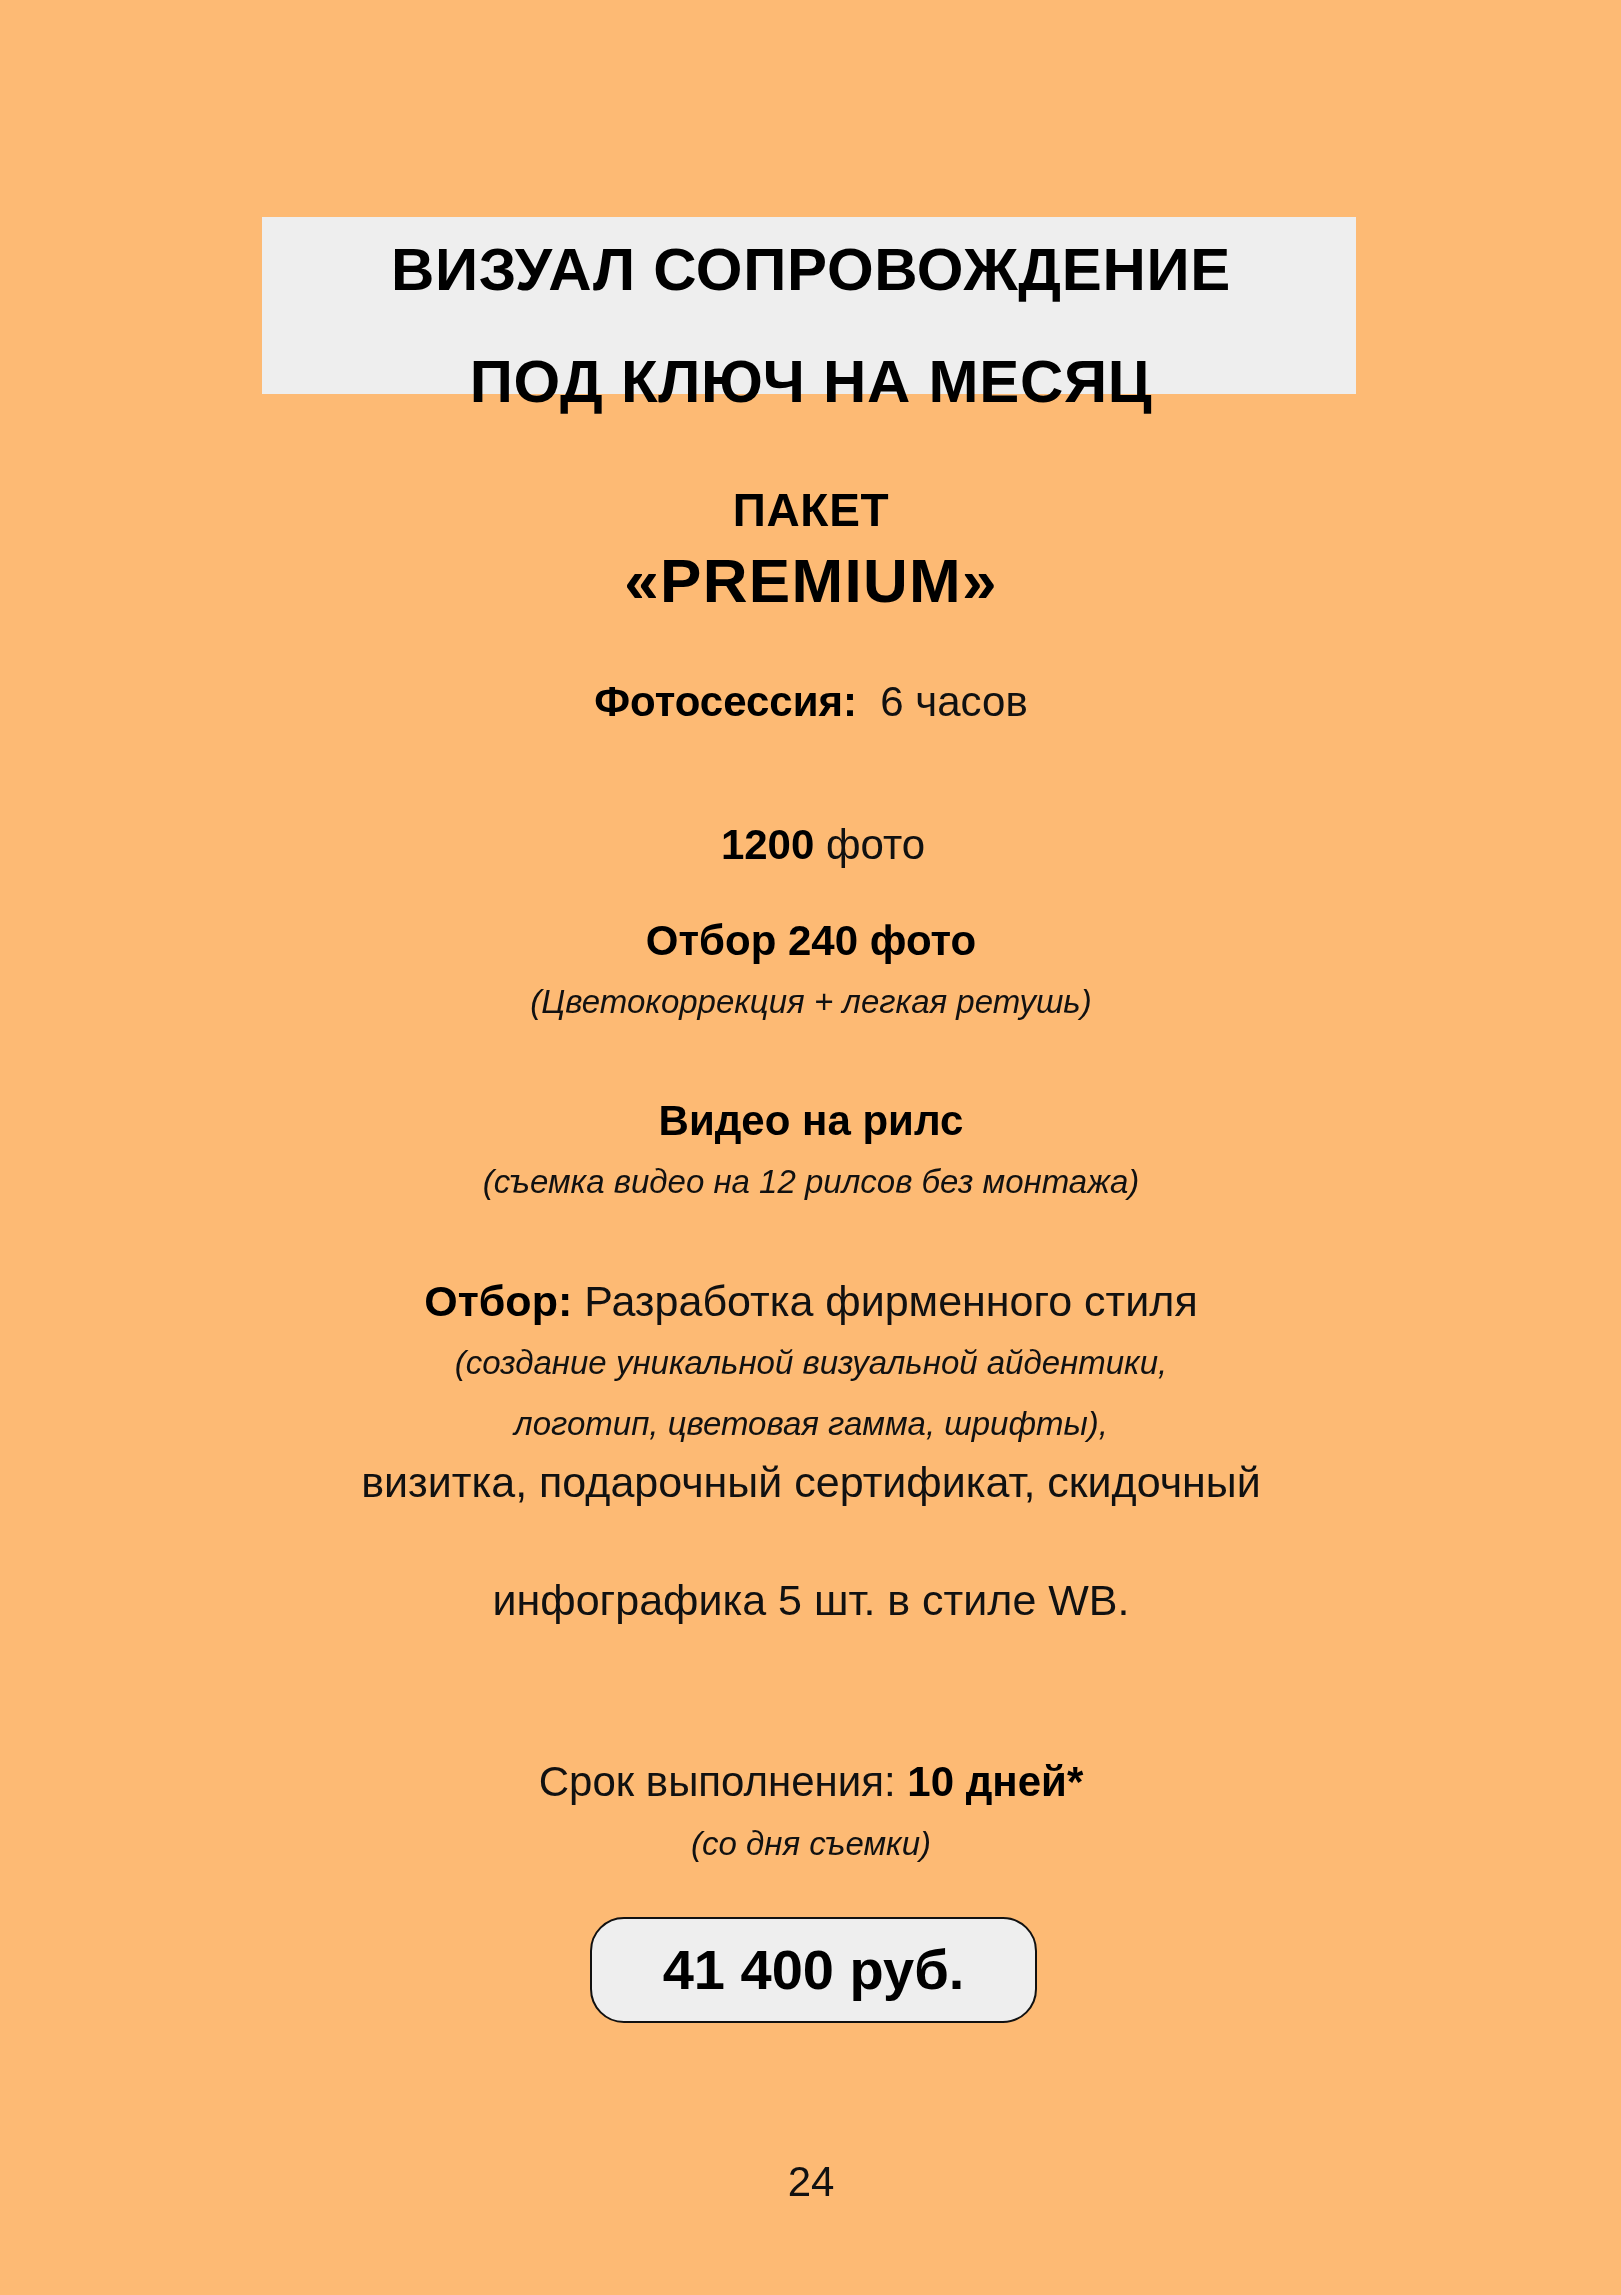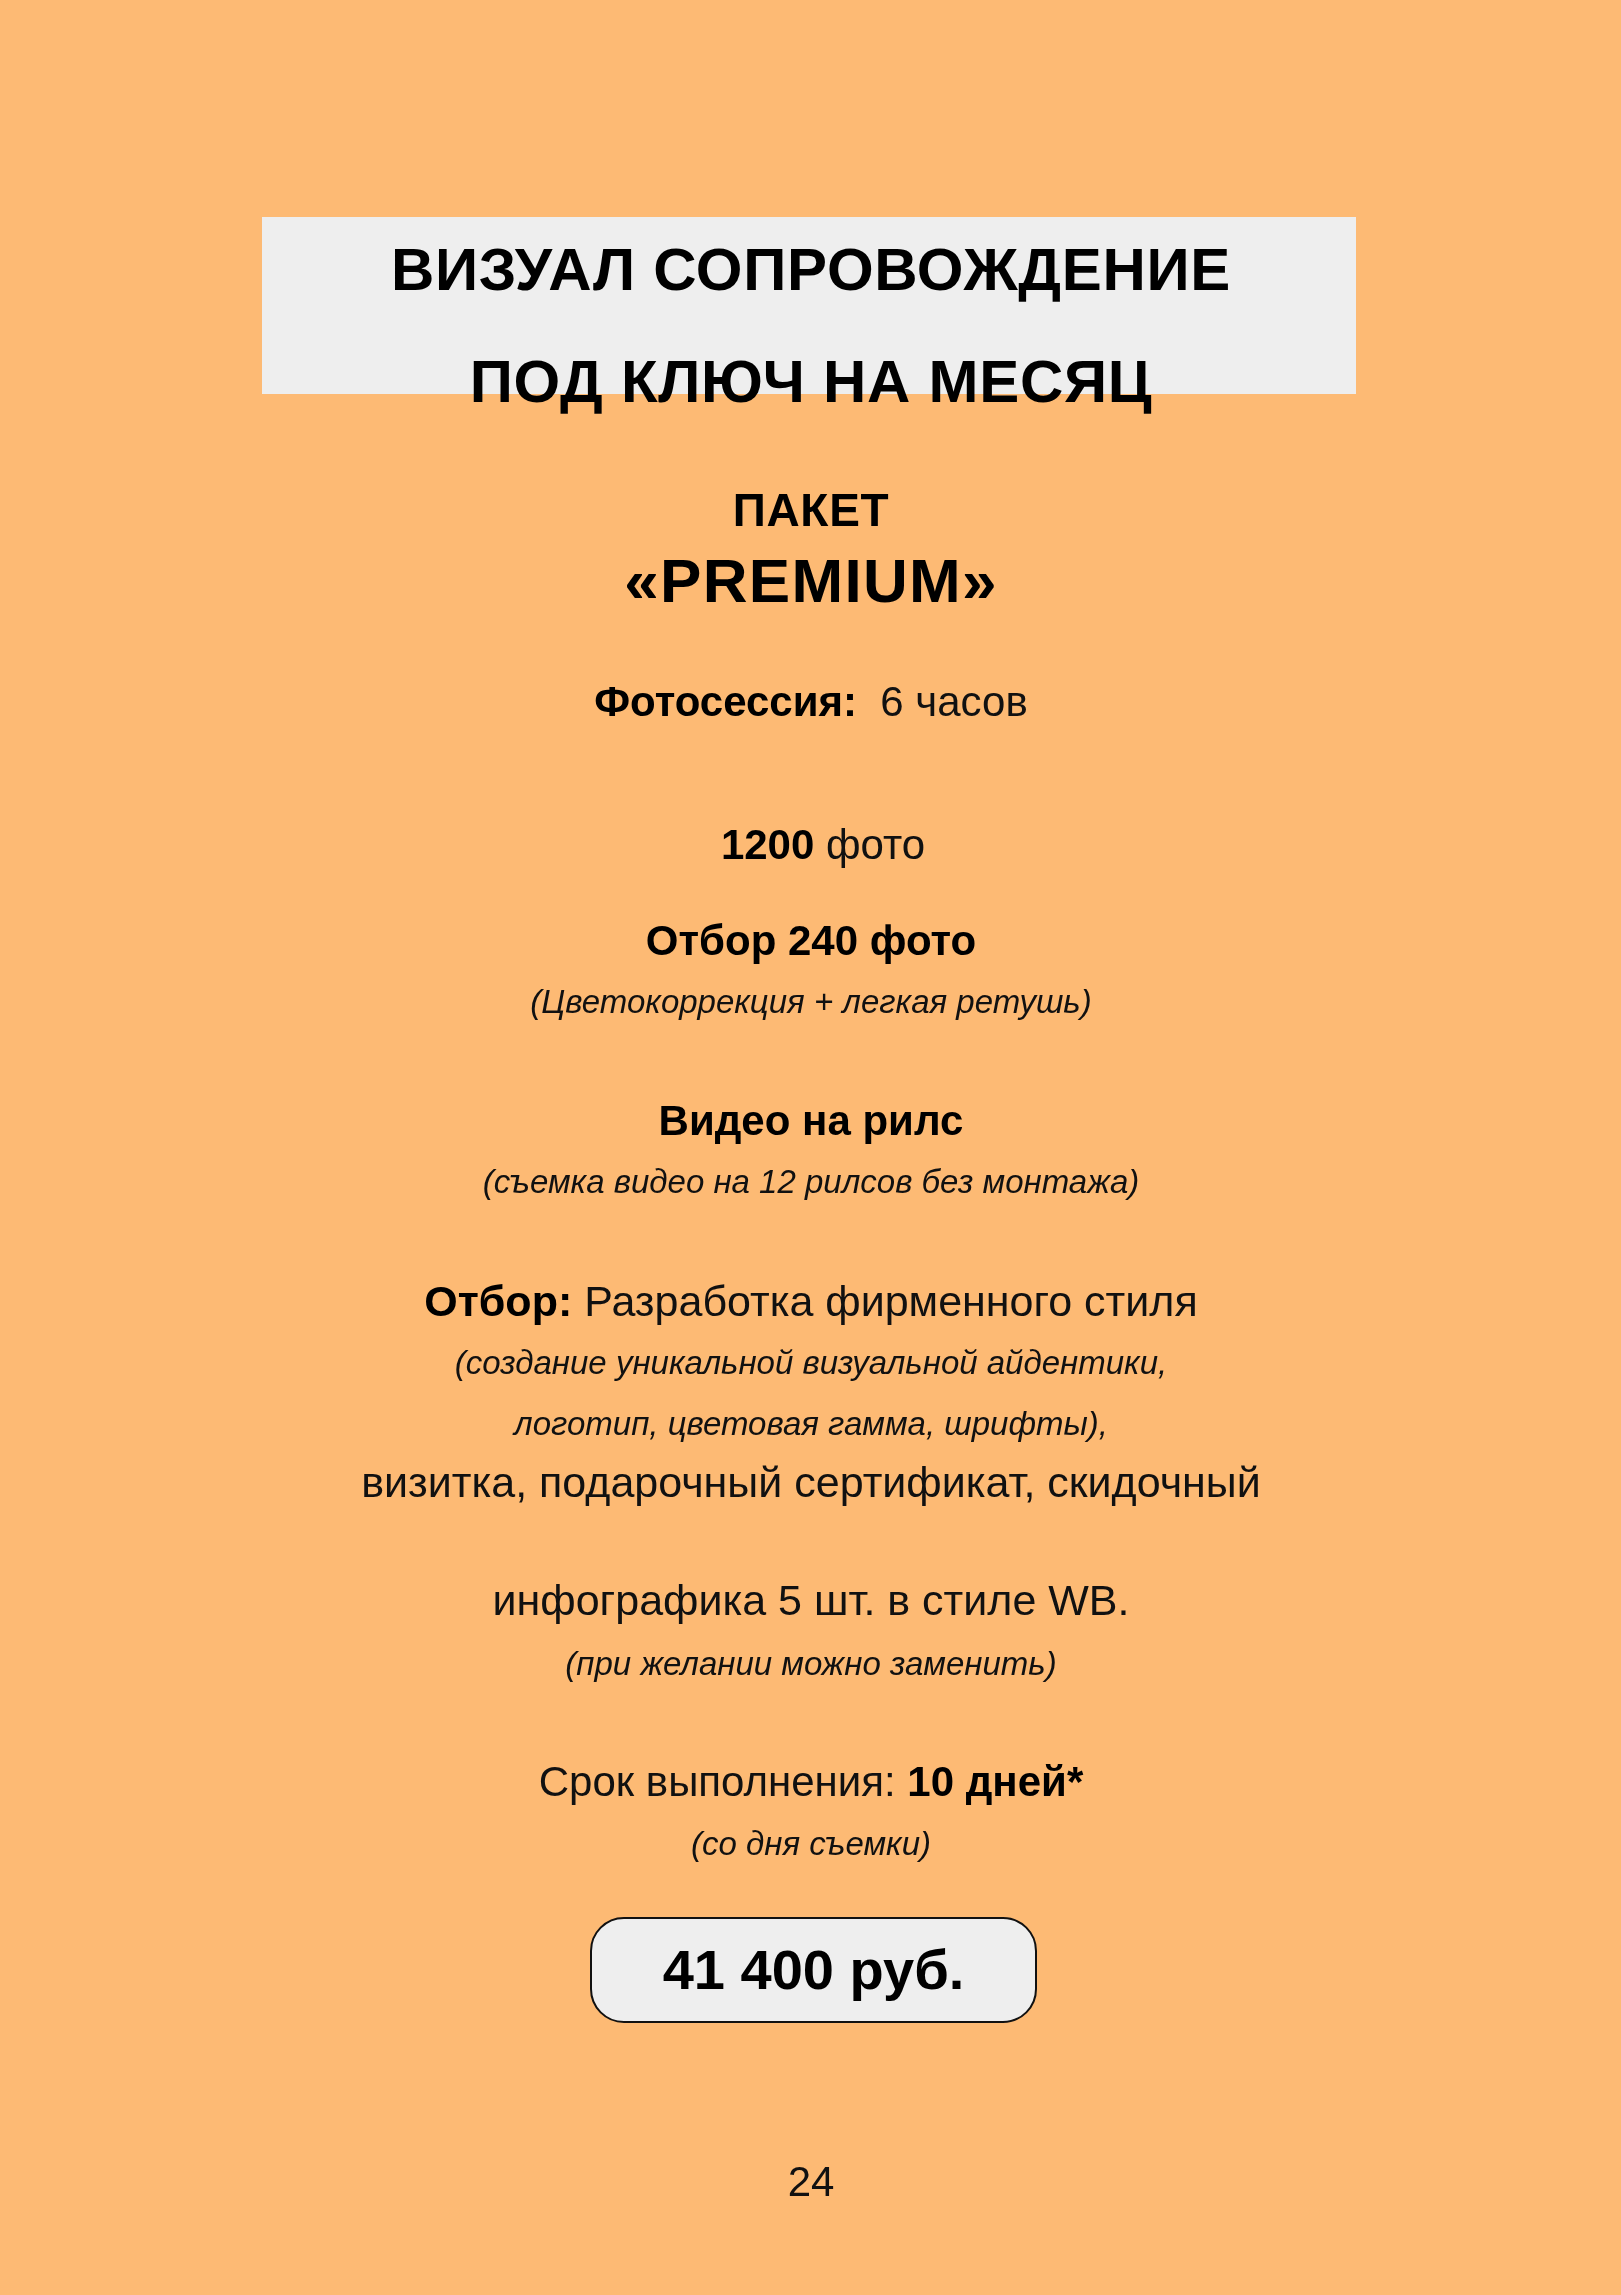--- a/index.html
+++ b/index.html
@@ -120,21 +120,20 @@
   <div class="line body-line bold" style="top:1100px;">Видео на рилс</div>
   <div class="line note" style="top:1165px;">(съемка видео на 12 рилсов без монтажа)</div>
 
   <div class="line body-lg" style="top:1280px;">
     <span class="bold">Отбор:</span> <span class="light">Разработка фирменного стиля</span>
   </div>
   <div class="line note" style="top:1346px;">(создание уникальной визуальной айдентики,</div>
   <div class="line note" style="top:1407px;">логотип, цветовая гамма, шрифты),</div>
   <div class="line body-lg light" style="top:1461px;">визитка, подарочный сертификат, скидочный</div>
   <div class="line body-lg light" style="top:1579px;">инфографика 5 шт. в стиле WB.</div>
-  <div class="line note" style="top:1647px;">(при желании можно заменить)</div>
 
   <div class="line body-line" style="top:1761px;">
     <span class="light">Срок выполнения:</span> <span class="bold">10 дней*</span>
   </div>
   <div class="line note" style="top:1827px;">(со дня съемки)</div>
 
   <div class="price-box">
     <span class="price-text">41 400 руб.</span>
   </div>
 

